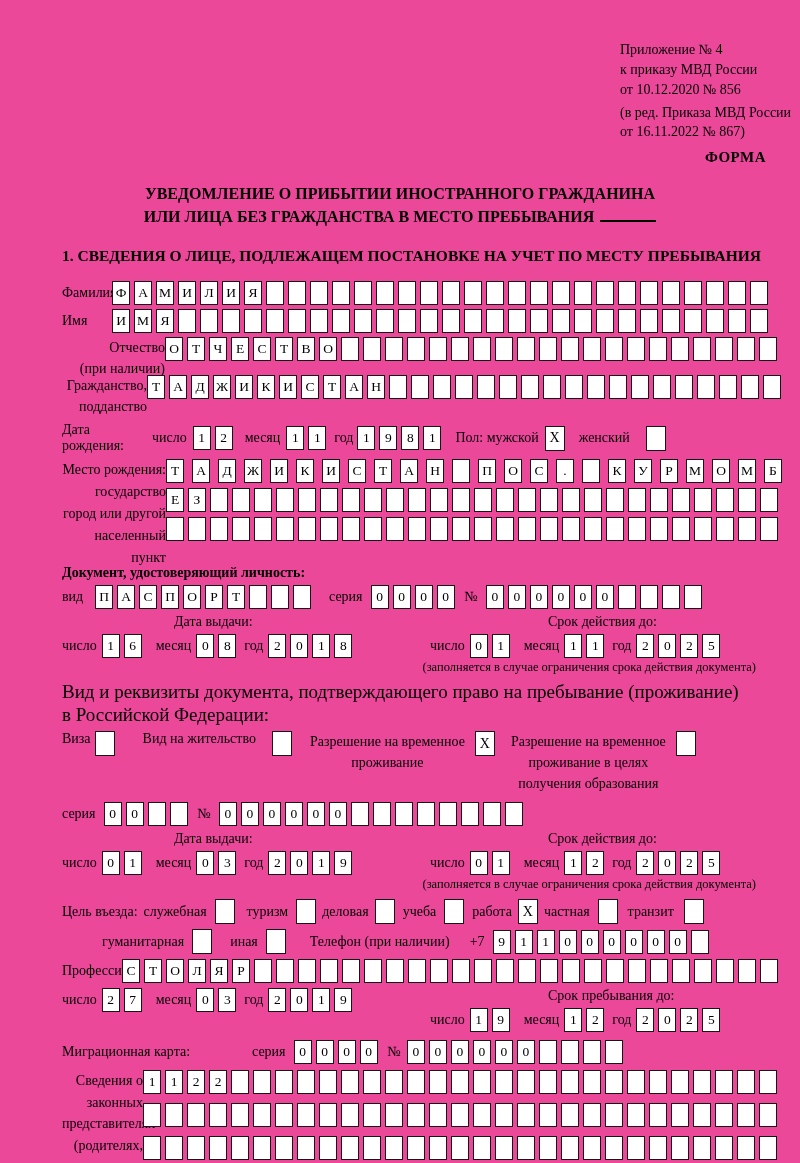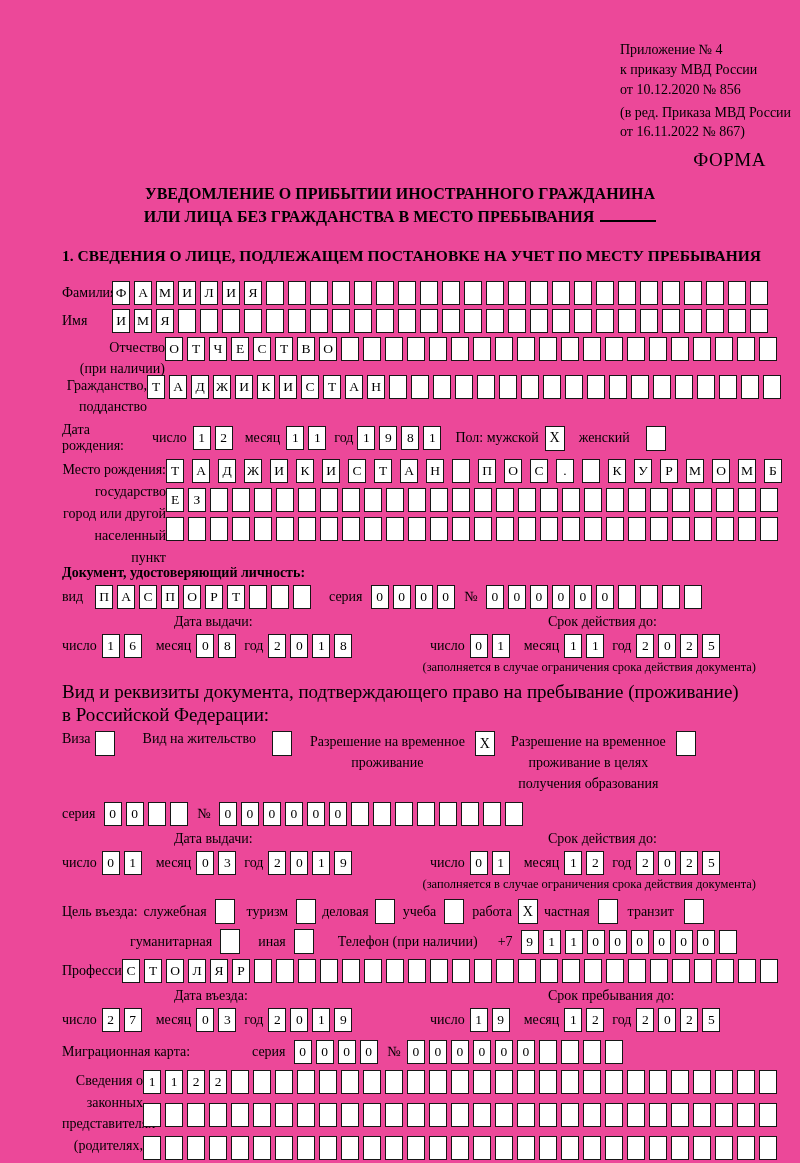--- a/index.html
+++ b/index.html
@@ -1,21 +1,21 @@
 <!DOCTYPE html>
 <html><head>
 <meta charset="utf-8">
 <style>
   html,body{margin:0;padding:0;background:#e8e8e8;}
   .page{position:relative;width:800px;height:1163px;background:#ec4899;color:#000;
         font-family:"Liberation Serif","DejaVu Serif",serif;font-size:14px;overflow:hidden;}
   .hdr{position:absolute;left:620px;top:40px;line-height:1.42;font-size:14px;}
   .hdr .sm{font-size:14px;line-height:1.35;}
   .hdr .gap{margin-top:4px;}
-  .forma{position:absolute;top:149px;right:34px;font-weight:normal;font-size:19px;letter-spacing:.5px;}
+  .forma{position:absolute;top:149px;right:34px;font-weight:bold;font-size:15px;letter-spacing:.5px;}
   .title{position:absolute;top:183px;left:0;width:100%;text-align:center;font-weight:bold;font-size:16px;line-height:1.42;}
   .blank-line{display:inline-block;width:56px;border-bottom:2px solid #000;height:14px;margin-left:6px;}
   .main{position:absolute;top:247px;left:62px;width:720px;}
   .sect-h{font-weight:bold;font-size:15.5px;margin:0 0 16px 0;white-space:nowrap;}
   .frow{display:flex;align-items:center;margin-bottom:4px;}
   .fstart{align-items:flex-start;}
   .flabel{flex:none;font-size:14px;}
   .boxes{display:inline-flex;flex:none;}
   .cbox{box-sizing:border-box;width:18px;height:24px;border:1.7px solid #161616;margin-right:4px;
         display:inline-flex;align-items:center;justify-content:center;font-size:13.5px;flex:none;background:#fff;}
@@ -533,21 +533,21 @@
       <span class="chk ml8"></span>
       <span class="flabel ml8">работа</span>
       <span class="chk ml6">X</span>
       <span class="flabel ml6">частная</span>
       <span class="chk ml8"></span>
       <span class="flabel ml10">транзит</span>
       <span class="chk ml10"></span>
     </div>
 
     <div class="frow" style="margin-top:5px">
-      <span class="flabel" style="margin-left:68px">гуманитарная</span>
+      <span class="flabel" style="margin-left:40px">гуманитарная</span>
       <span class="chk ml8"></span>
       <span class="flabel ml18">иная</span>
       <span class="chk ml8"></span>
       <span class="flabel ml24">Телефон (при наличии)</span>
       <span class="flabel ml20">+7</span>
       <span class="boxes ml8">
           <span class="cbox">9</span>
           <span class="cbox">1</span>
           <span class="cbox">1</span>
           <span class="cbox">0</span>
@@ -591,21 +591,20 @@
           <span class="cbox"></span>
           <span class="cbox"></span>
           <span class="cbox"></span>
           <span class="cbox"></span>
           <span class="cbox"></span>
         </span>
     </div>
 
     <div class="dates">
       <div class="dl">
-        <div class="dhead">Дата въезда:</div>
         <div class="dline">
           <span class="dlabel">число</span>
           <span class="boxes">
               <span class="cbox">2</span>
               <span class="cbox">7</span>
             </span>
           <span class="dlabel ml10">месяц</span>
           <span class="boxes">
               <span class="cbox">0</span>
               <span class="cbox">3</span>

